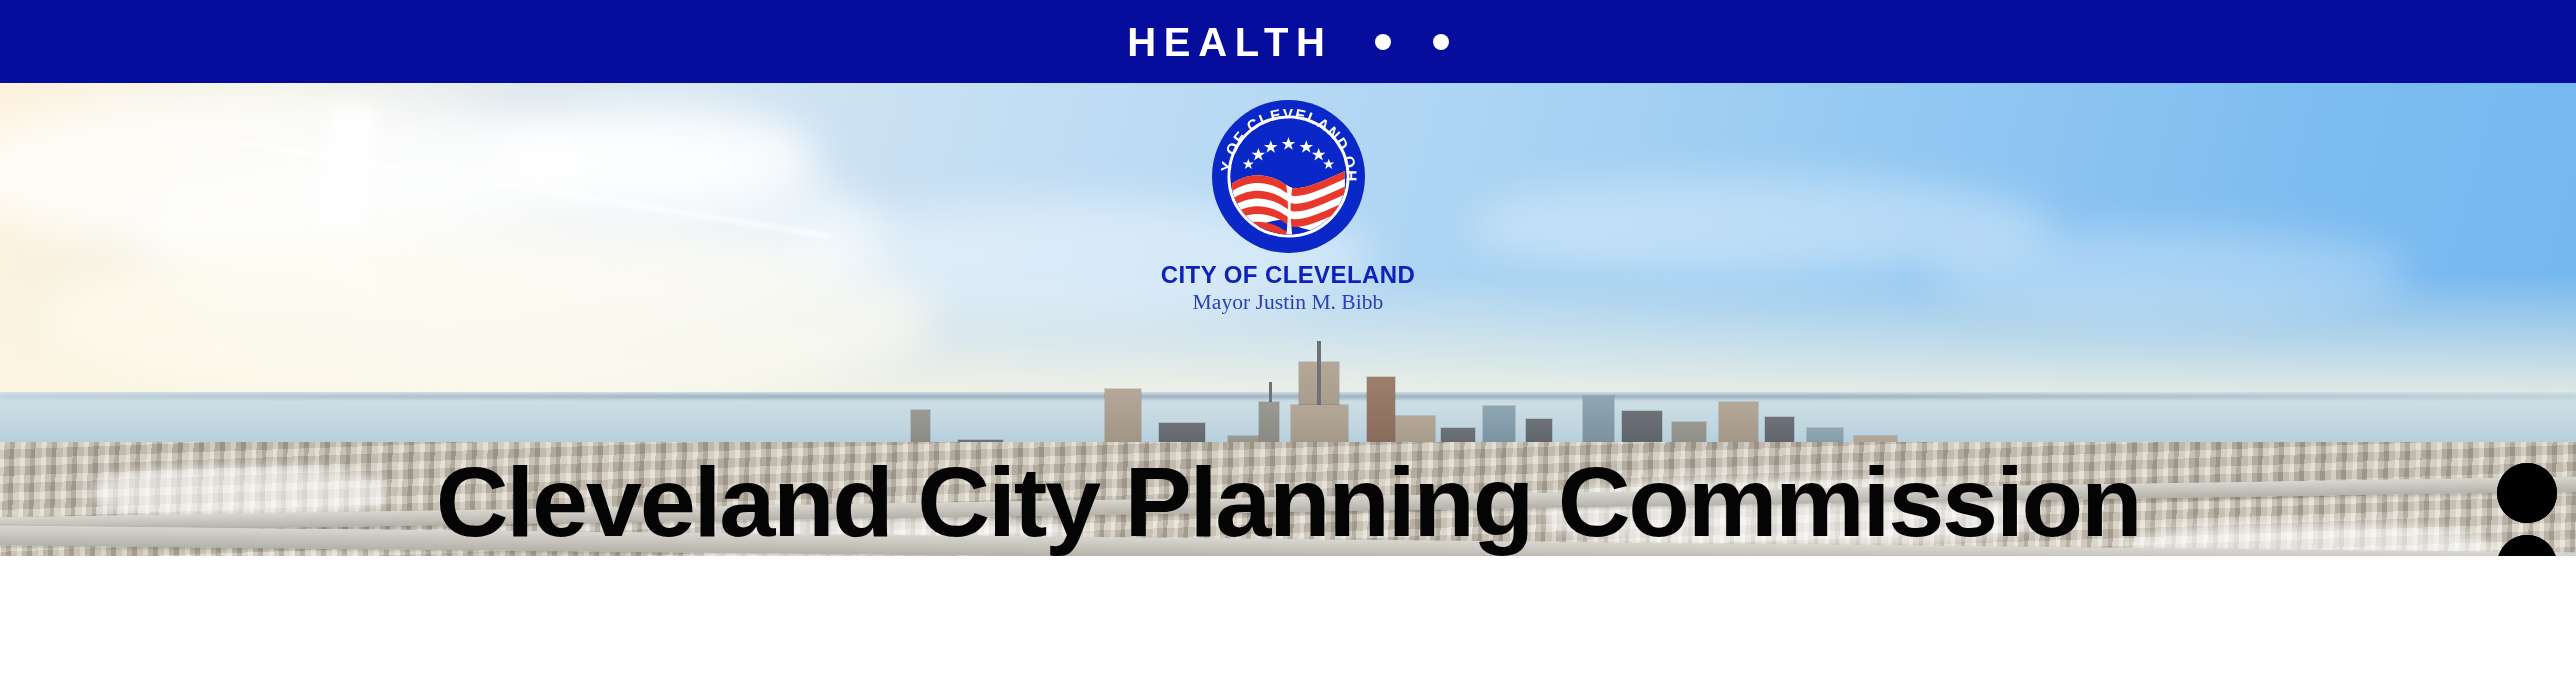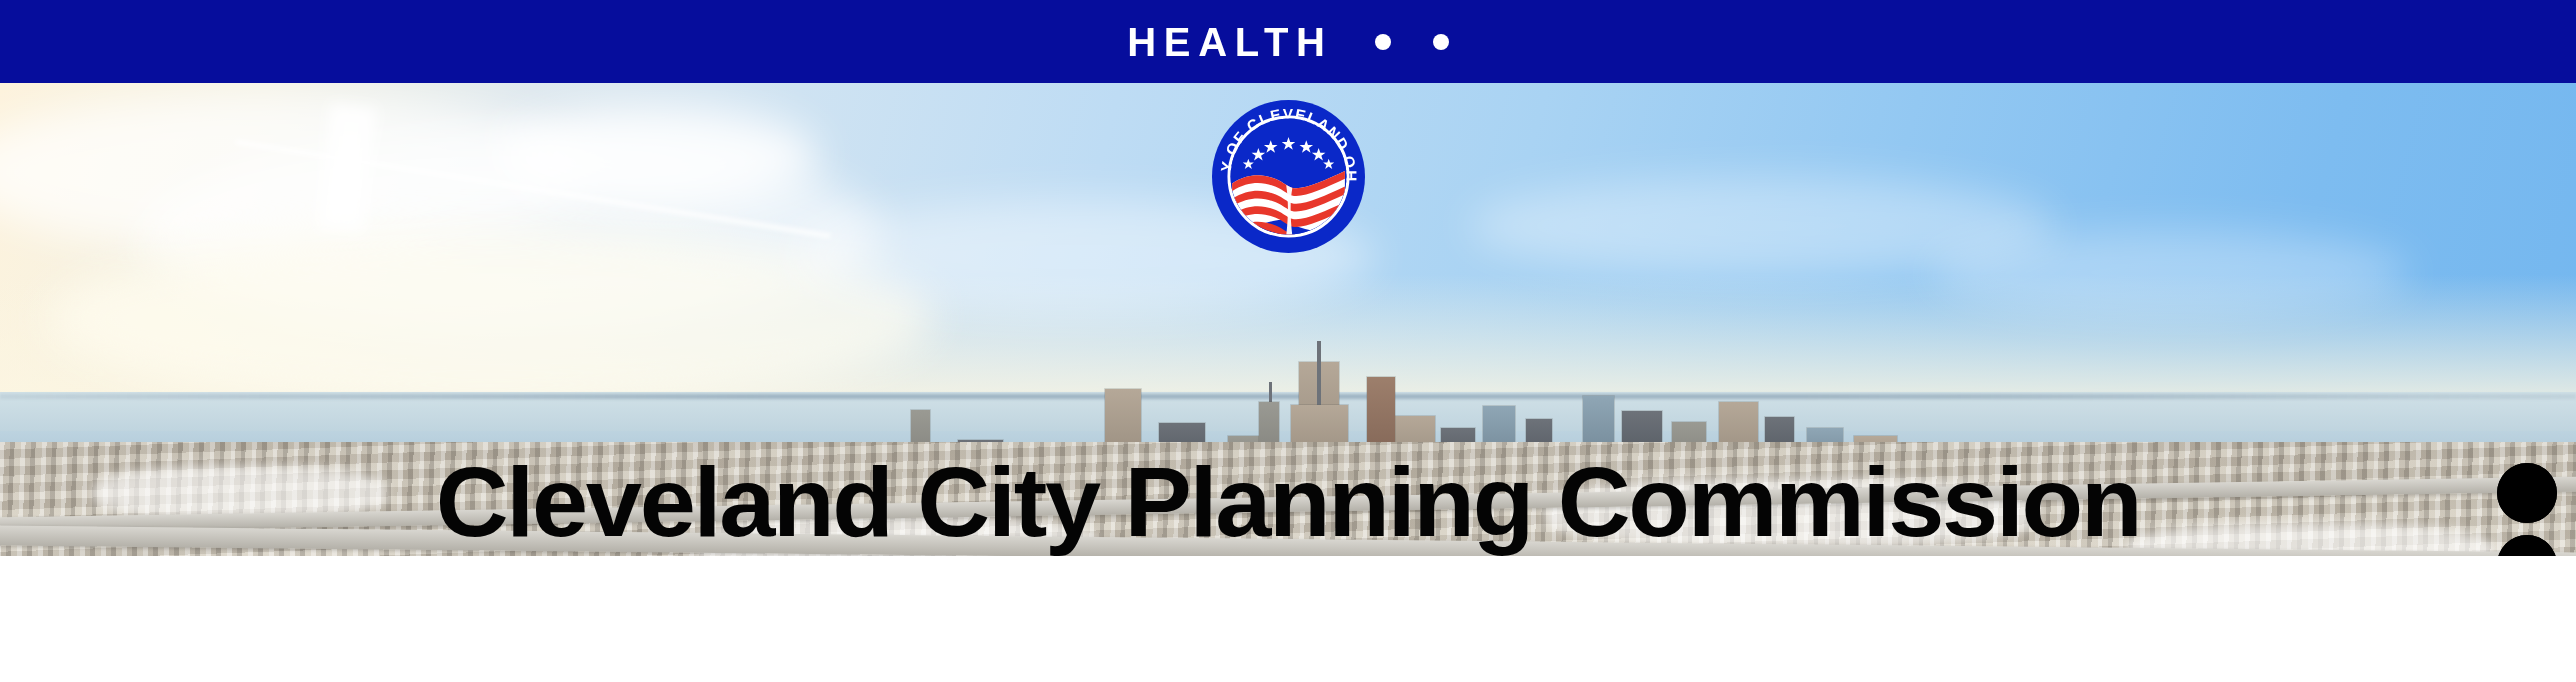--- a/index.html
+++ b/index.html
@@ -423,20 +423,22 @@
               <path d="M 26,148 C 60,126 88,144 99,152 C 112,160 142,146 172,132
                        L 172,142 C 142,156 112,170 99,162 C 88,154 60,136 26,158 Z"></path>
               <path d="M 26,168 C 60,146 88,164 99,172 C 112,180 142,166 172,152
                        L 172,162 C 142,176 112,190 99,182 C 88,174 60,156 26,178 Z"></path>
             </g>
 
             <path d="M 96,110 C 99,130 99,150 96,176 L 104,176 C 101,150 101,130 104,114 Z" fill="#ffffff" opacity="0.95"></path>
           </g>
         </svg>
       </div>
+      <div class="seal-title">CITY OF CLEVELAND</div>
+      <div class="seal-subtitle">Mayor Justin M. Bibb</div>
     </div>
 
     <div class="headline">Cleveland City Planning Commission</div>
 
     <div class="social-rail">
 
       <a class="social-btn">
         <svg viewBox="0 0 78 78" aria-hidden="true">
           <path fill-rule="evenodd" fill="#000" d="M39,0 A39,39 0 1 0 39,78 A39,39 0 1 0 39,0 Z
                M22,30 a7,7 0 0 1 7,-7 h20 a7,7 0 0 1 7,7 v18 a7,7 0 0 1 -7,7 h-20 a7,7 0 0 1 -7,-7 Z"></path>

